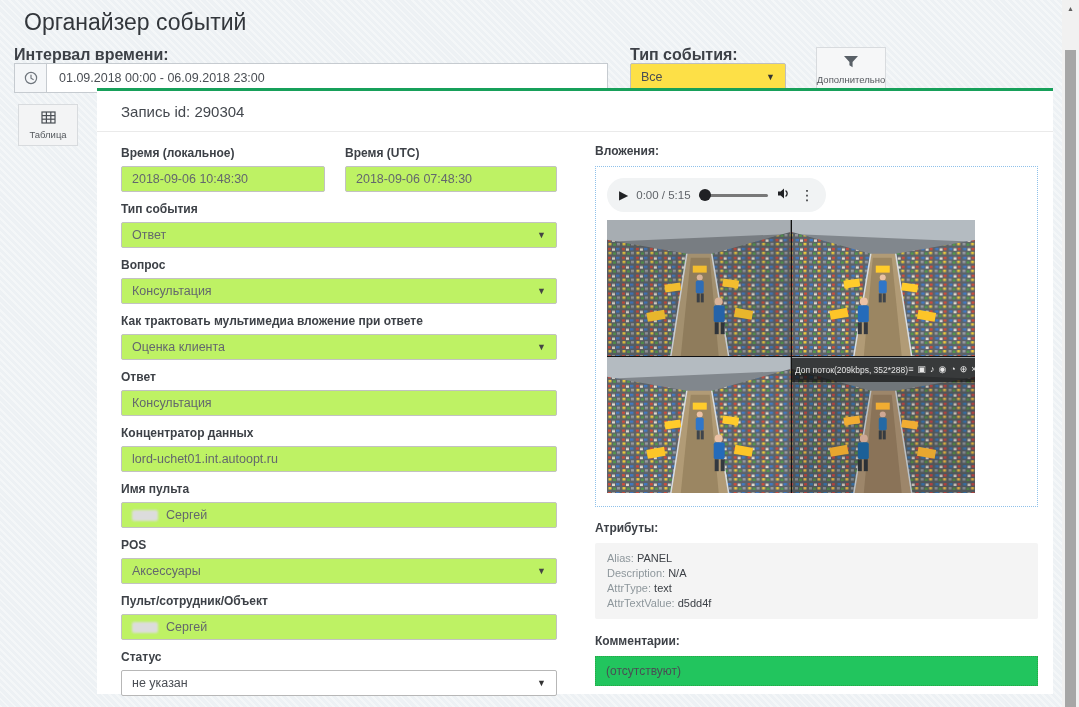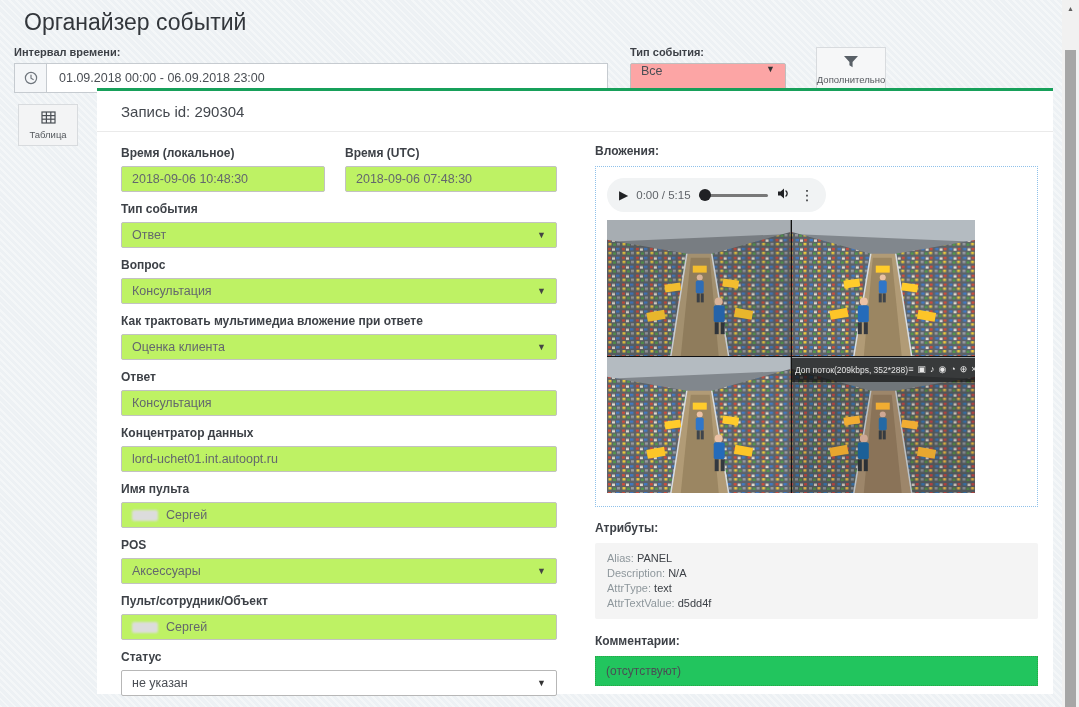--- a/index.html
+++ b/index.html
@@ -6,27 +6,27 @@
   html,body { width:1079px; height:707px; overflow:hidden; }
   body {
     font-family: "Liberation Sans", sans-serif;
     background-color:#edf1f4;
     background-image: repeating-linear-gradient(45deg, rgba(255,255,255,.4) 0 2px, transparent 2px 5px);
     color:#3d4147;
     position:relative;
   }
   
   .page-title { position:absolute; left:24px; top:9px; font-size:23px; font-weight:400; color:#32363b; }
-  .flt-label { position:absolute; font-size:11px; font-weight:bold; color:#3d4147; }
+  .flt-label { position:absolute; font-size:16px; font-weight:bold; color:#3d4147; }
   .lbl-interval { left:14px; top:46px; }
   .lbl-event { left:630px; top:46px; }
   .input-group { position:absolute; left:14px; top:63px; width:594px; height:30px; display:flex; }
   .addon { width:32px; border:1px solid #c6cbd0; background:#f4f6f8; display:flex; align-items:center; justify-content:center; border-right:none; }
   .input-group input { flex:1; border:1px solid #c6cbd0; background:#fff; font-family:inherit; font-size:12.5px; color:#4a4e54; padding:0 12px; outline:none; }
-  .select { border:1px solid #bfbfbf; background:#fca5a5; display:flex; align-items:flex-start; padding:0 10px; font-size:12.5px; color:#4a4e54; border-radius:2px; cursor:pointer; }
+  .select { border:1px solid #bfbfbf; background:#fde047; display:flex; align-items:center; padding:0 10px; font-size:12.5px; color:#4a4e54; border-radius:2px; cursor:pointer; }
   .select .arrow { margin-left:auto; font-size:9px; color:#333; }
   .event-select { position:absolute; left:630px; top:63px; width:156px; height:28px; }
   .adv-btn { position:absolute; left:816px; top:47px; width:70px; height:45px; background:#f6f7f8; border:1px solid #d8dbde; display:flex; flex-direction:column; align-items:center; justify-content:center; gap:3px; font-family:inherit; font-size:9.5px; color:#55595e; cursor:pointer; }
   
   .table-btn { position:absolute; left:18px; top:104px; width:60px; height:42px; background:#f3f4f5; border:1px solid #d8dbde; display:flex; flex-direction:column; align-items:center; justify-content:center; gap:3px; font-family:inherit; font-size:9.5px; color:#55595e; cursor:pointer; }
   
   .panel { position:absolute; left:97px; top:88px; width:956px; height:606px; background:#fff; border-top:3px solid #17a05a; }
   .panel-header { padding:12px 24px 11px; font-size:15px; color:#44484e; border-bottom:1px solid #eaeaea; }
   .panel-body { position:relative; padding:14px 24px; }
   .col-left { width:436px; }

